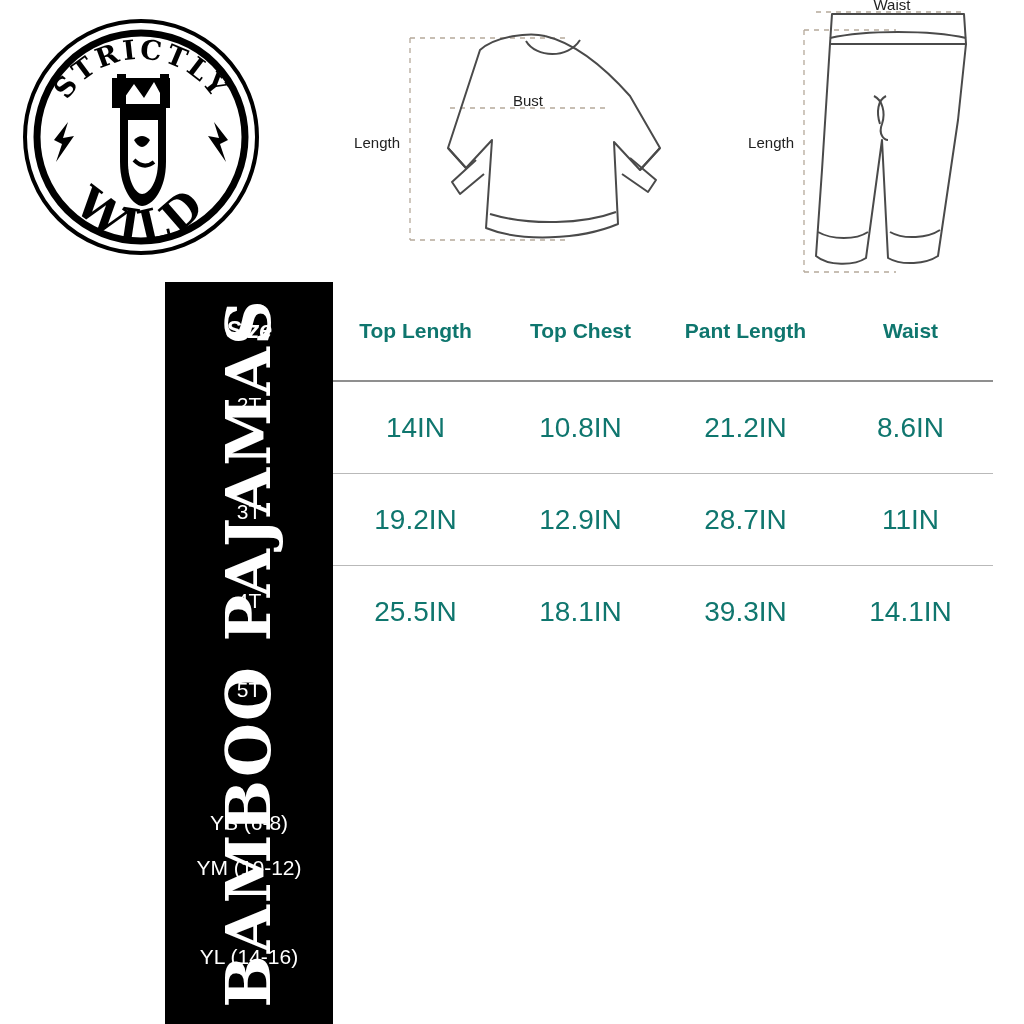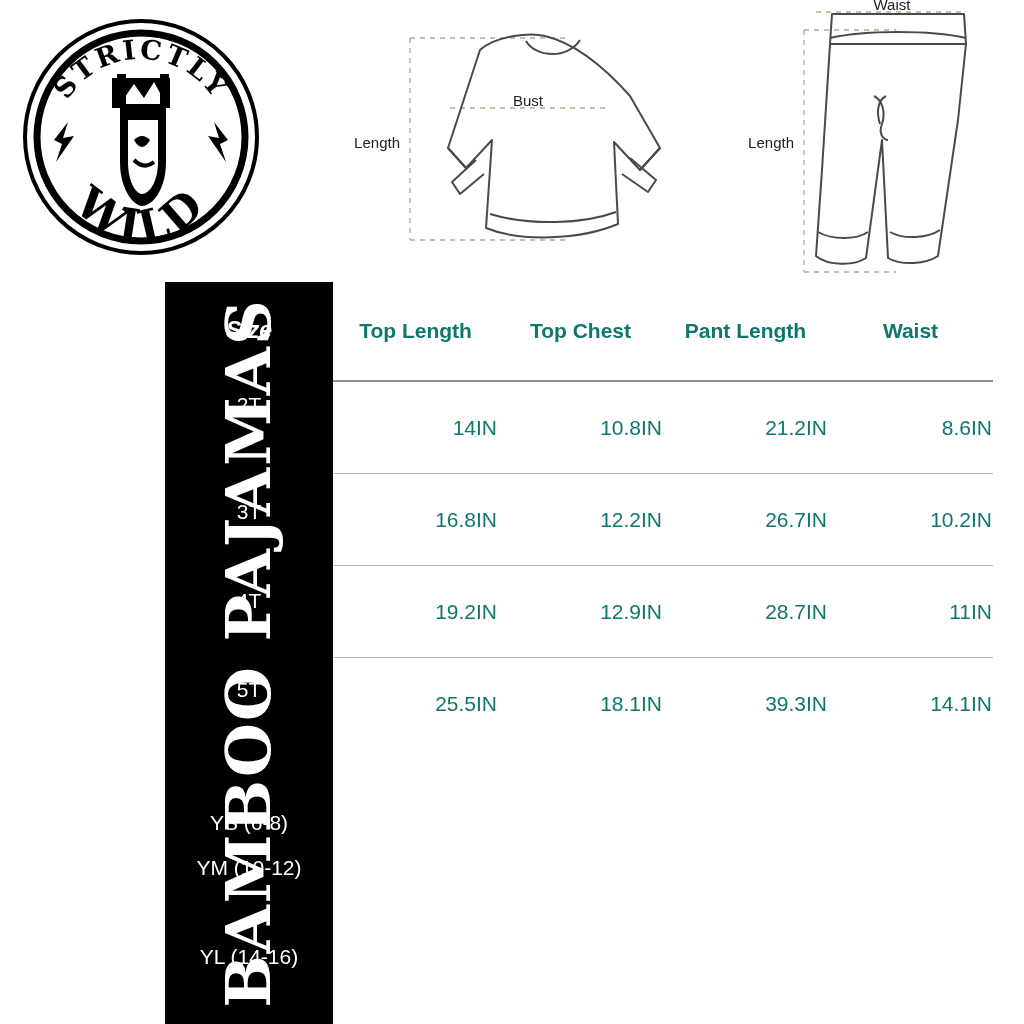--- a/index.html
+++ b/index.html
@@ -102,25 +102,24 @@
   }
   table.size-table thead th {
     height: 96px;
     font-size: 21px;
     font-weight: bold;
     border-bottom: 2px solid #8f8f8f;
     vertical-align: middle;
   }
   table.size-table tbody td {
     height: 89px;
-    font-size: 21px;
+    font-size: 28px;
     font-weight: normal;
     border-bottom: 1px solid #b9b9b9;
     vertical-align: middle;
-    text-align: right;
   }
   table.size-table tbody tr:last-child td {
     border-bottom: none;
   }
   .col-dim  { width: 135px; }
 
   .size-head-cell {
     position: absolute;
     left: 173px;
     top: 282px;
@@ -265,26 +264,20 @@
       </tr>
     </thead>
     <tbody>
       <tr>
         <td>14IN</td>
         <td>10.8IN</td>
         <td>21.2IN</td>
         <td>8.6IN</td>
       </tr>
       <tr>
-        <td>16.8IN</td>
-        <td>12.2IN</td>
-        <td>26.7IN</td>
-        <td>10.2IN</td>
-      </tr>
-      <tr>
         <td>19.2IN</td>
         <td>12.9IN</td>
         <td>28.7IN</td>
         <td>11IN</td>
       </tr>
       <tr>
         <td>25.5IN</td>
         <td>18.1IN</td>
         <td>39.3IN</td>
         <td>14.1IN</td>

